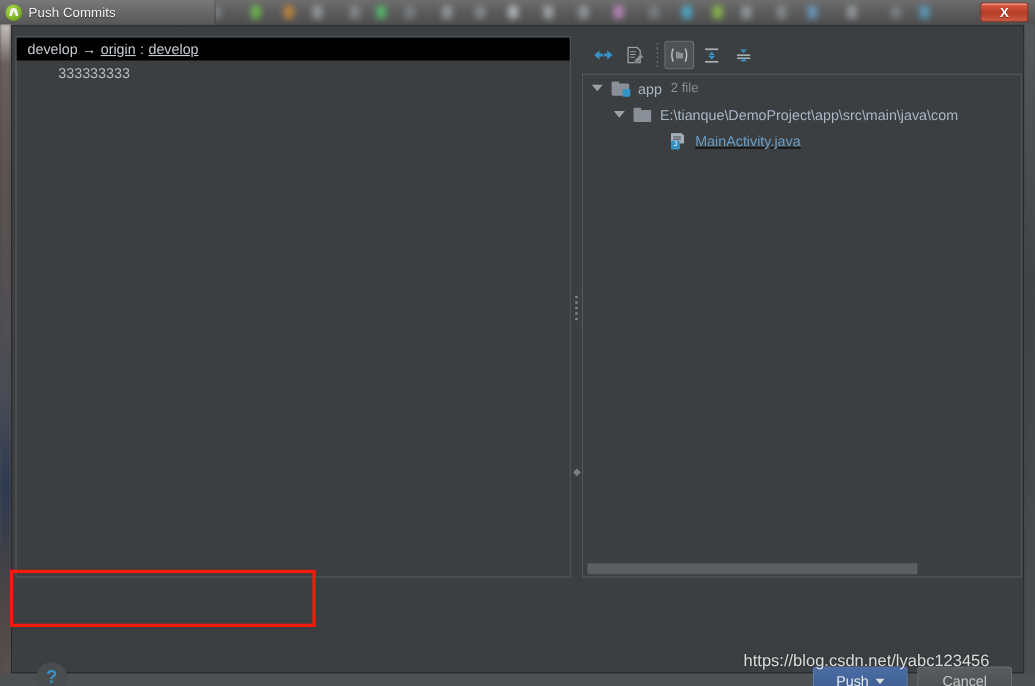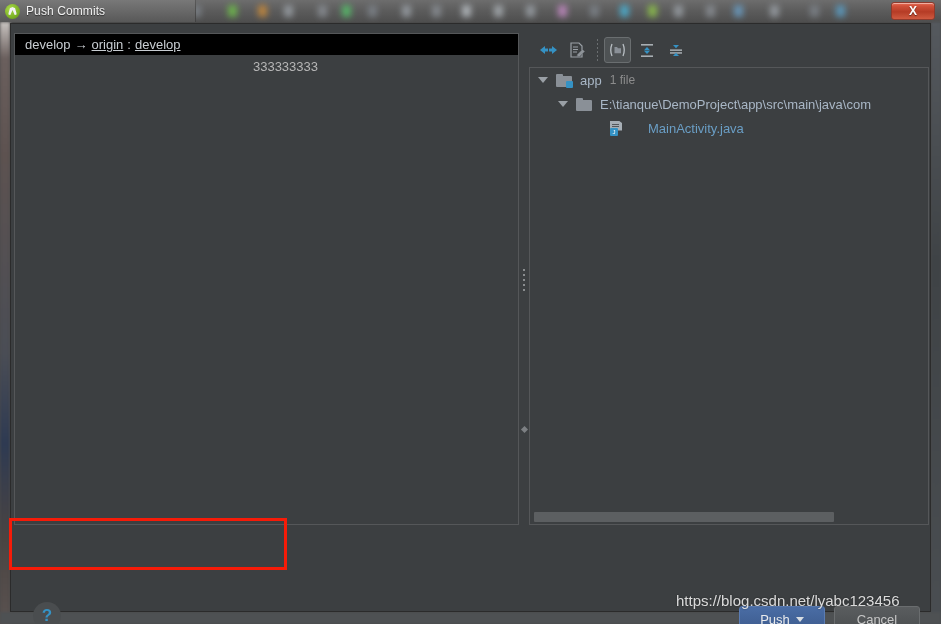--- a/index.html
+++ b/index.html
@@ -133,21 +133,20 @@
   .commit-branch-row .seg {
     color: #c8cdd2; font-size: 13px; white-space: nowrap;
   }
   .commit-branch-row .seg.link { text-decoration: underline; }
   .arrow-glyph { color:#c8cdd2; font-size:13px; padding:0 4px; }
   .commit-item {
     height: 22px; display: flex; align-items: center;
     padding-left: 38px;
     color: #b6b6b6; font-size: 13px;
     cursor: default;
-    justify-content: center;
   }
 
   
   .splitter {
     position: relative;
     width: 10px; height: 100%;
     background: #3c3f41;
     cursor: col-resize;
   }
   .splitter .dots {
@@ -495,33 +494,33 @@
         <div class="files-tree">
 
           <div class="tree-row" style="padding-left:8px; gap:8px;">
             <span class="tw"></span>
             <span class="folder">
               <span class="tab"></span>
                 <span class="body"></span>
                 <span class="badge"></span>
             </span>
             <span class="tree-label">app</span>
-            <span class="tree-label gray" style="margin-left:0;">1 file</span>
+            <span class="tree-label gray" style="margin-left:0;">2 file</span>
           </div>
 
           <div class="tree-row" style="padding-left:28px; gap:8px;">
             <span class="tw"></span>
             <span class="folder">
               <span class="tab"></span>
                 <span class="body"></span>
             </span>
             <span class="tree-label">E:\tianque\DemoProject\app\src\main\java\com</span>
           </div>
 
-          <div class="tree-row" style="padding-left:80px; gap:24px;">
+          <div class="tree-row" style="padding-left:80px; gap:8px;text-decoration:underline;">
             <span class="javafile">
               <span class="pg"></span>
               <span class="ln" style="top:3px;"></span>
               <span class="ln" style="top:5.5px;"></span>
               <span class="jbadge">J</span>
             </span>
             <span class="tree-label file">MainActivity.java</span>
           </div>
 
           <div class="hscroll">

